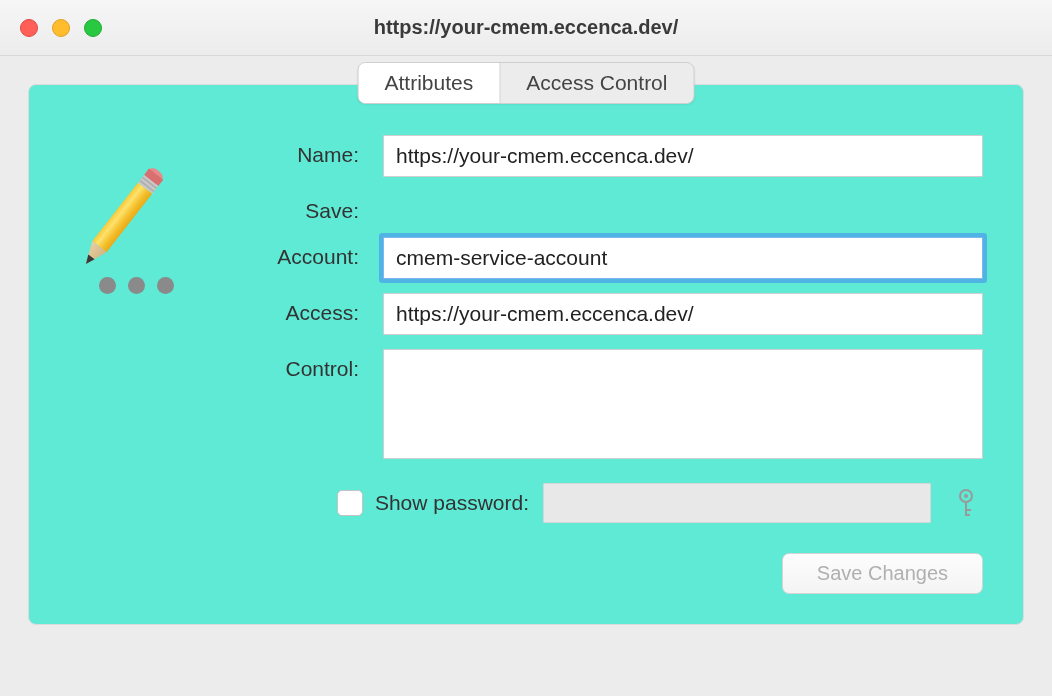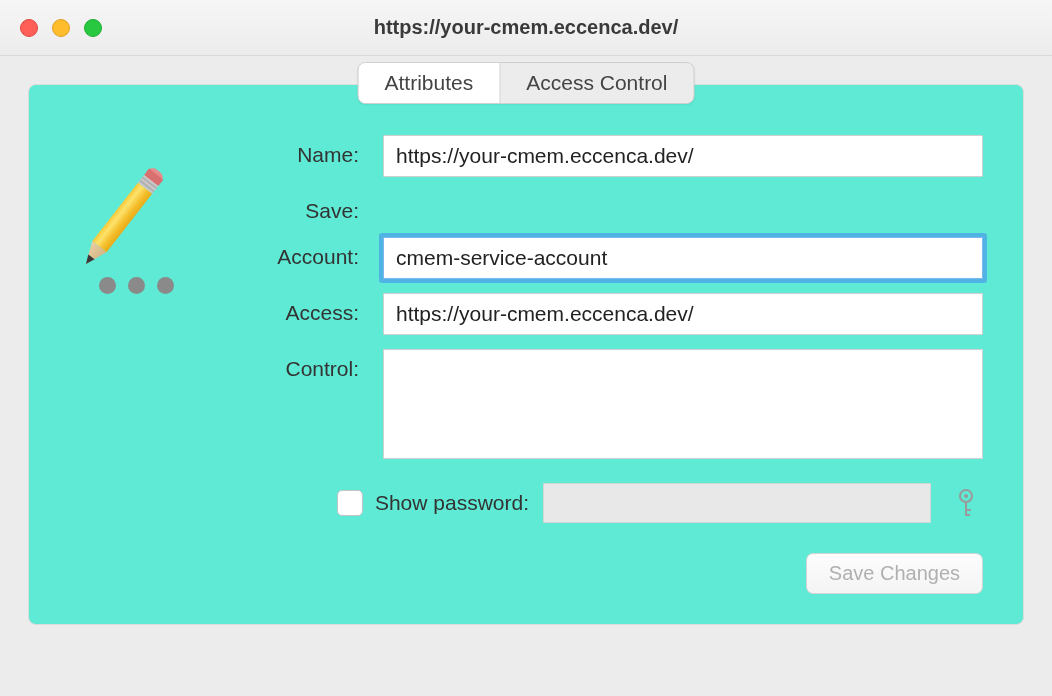--- a/index.html
+++ b/index.html
@@ -184,21 +184,21 @@
       margin-left: 18px;
       display: flex;
       align-items: center;
       justify-content: center;
     }
     .button-row {
       display: flex;
       justify-content: flex-end;
     }
     .save-button {
-      padding: 8px 22px;
+      padding: 8px 34px;
       font-size: 20px;
       border: 1px solid #d4d4d4;
       border-radius: 7px;
       background: linear-gradient(#fdfdfd, #f4f4f4);
       color: #b0b0b0;
       cursor: default;
     }
   </style>
 </head>
 <body>

